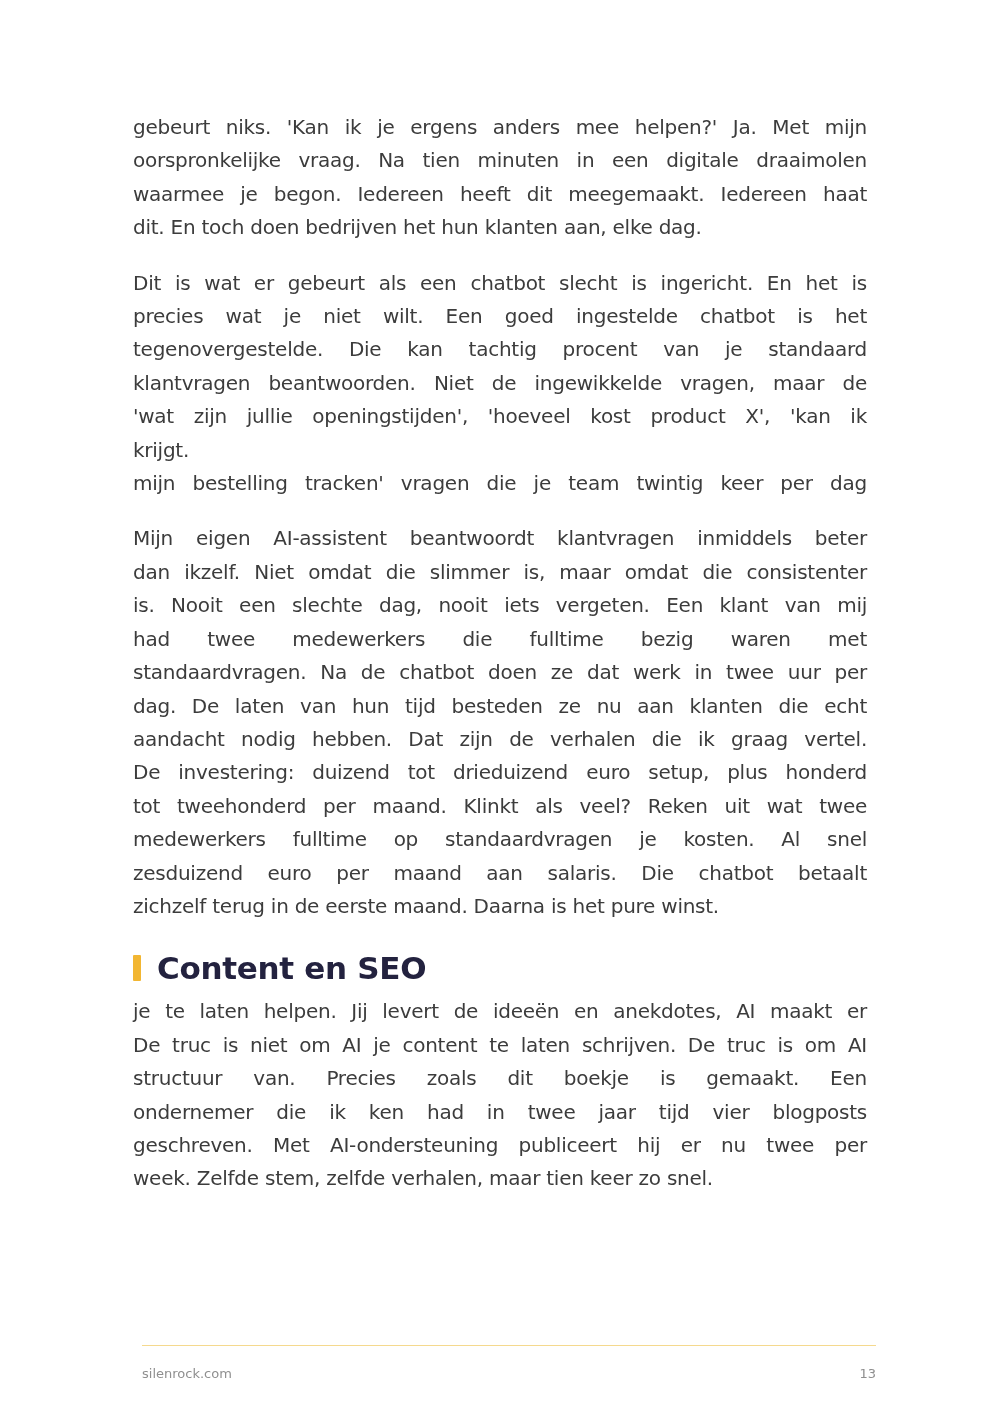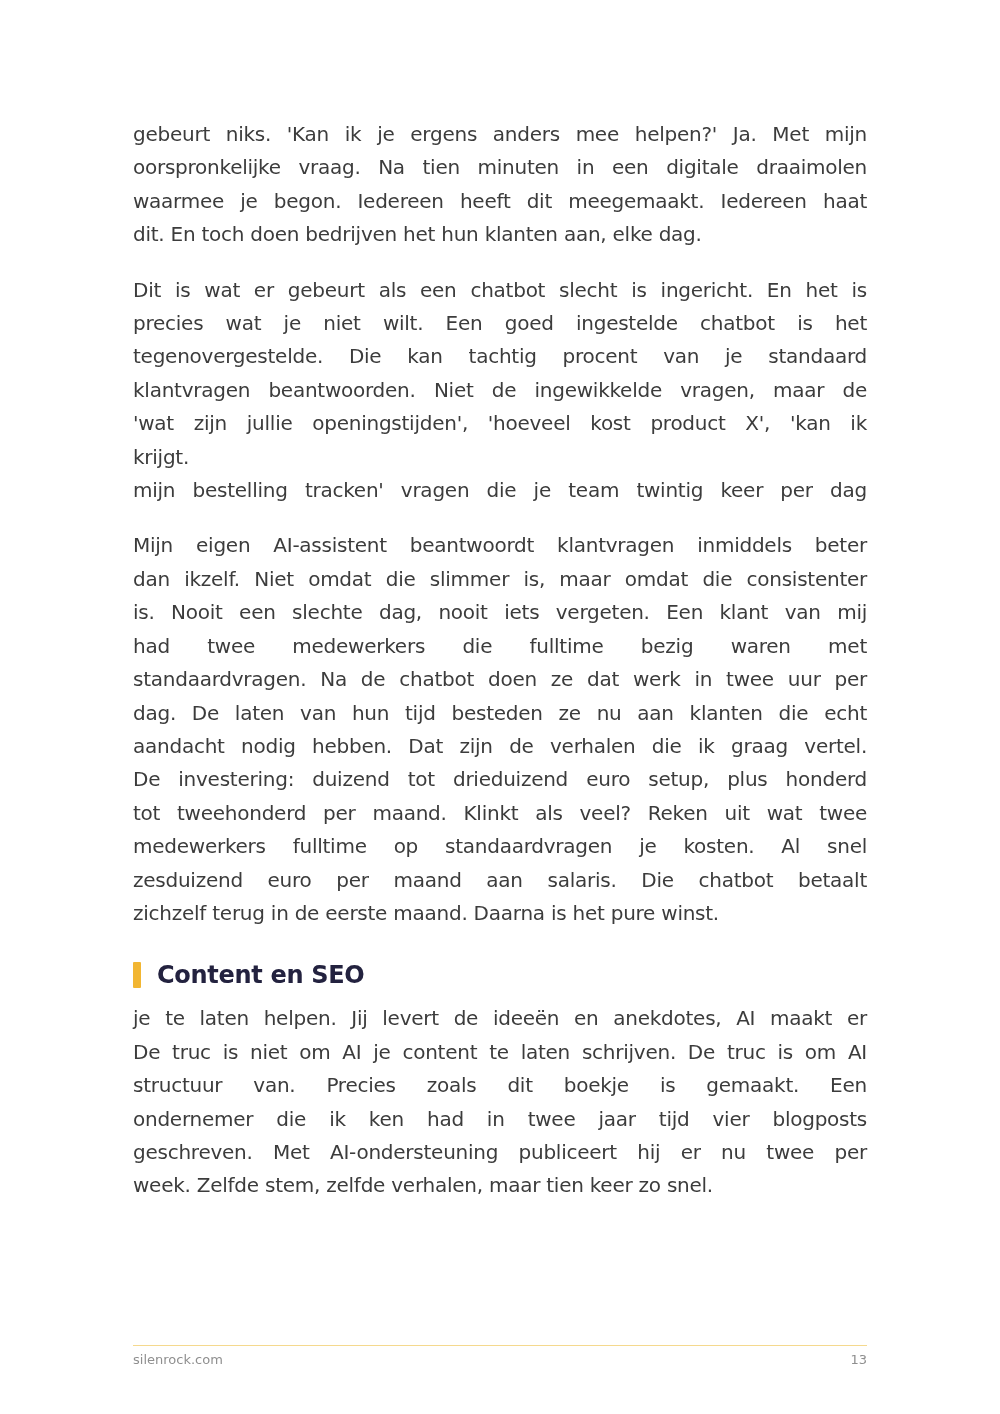--- a/index.html
+++ b/index.html
@@ -18,46 +18,45 @@
     overflow:hidden;
     font-family:"DejaVu Sans","Liberation Sans",sans-serif;
   }
   .content{
     position:absolute;
     left:133px;top:111px;width:734px;
     color:var(--body);
     font-size:20px;
     line-height:33.4px;
     letter-spacing:-0.25px;
-    margin-top:7px;
   }
   .paragraph{margin:0 0 22px 0;}
   .line{text-align:justify;text-align-last:justify;white-space:normal;}
   .line.last{text-align-last:left;}
   .heading{
     margin:30px 0 12px 0;
     display:flex;align-items:center;
     color:var(--heading);
     font-weight:bold;
-    font-size:24px;
+    font-size:31px;
     line-height:30px;
     letter-spacing:-0.3px;
   }
   .heading .bar{
     flex:0 0 auto;
     width:8px;height:26px;
     background:var(--accent);
     border-radius:1px;
     margin-right:16px;
   }
   .footer{
     position:absolute;
-    left:133px;top:1345px;width:734px;
+    left:142px;top:1345px;width:734px;
     border-top:1px solid var(--rule);
-    padding-top:6px;
+    padding-top:20px;
     display:flex;justify-content:space-between;align-items:baseline;
     font-size:13px;
     letter-spacing:0;
     color:var(--footer-text);
   }
 </style>
 </head>
 <body>
 
 <div class="page">

